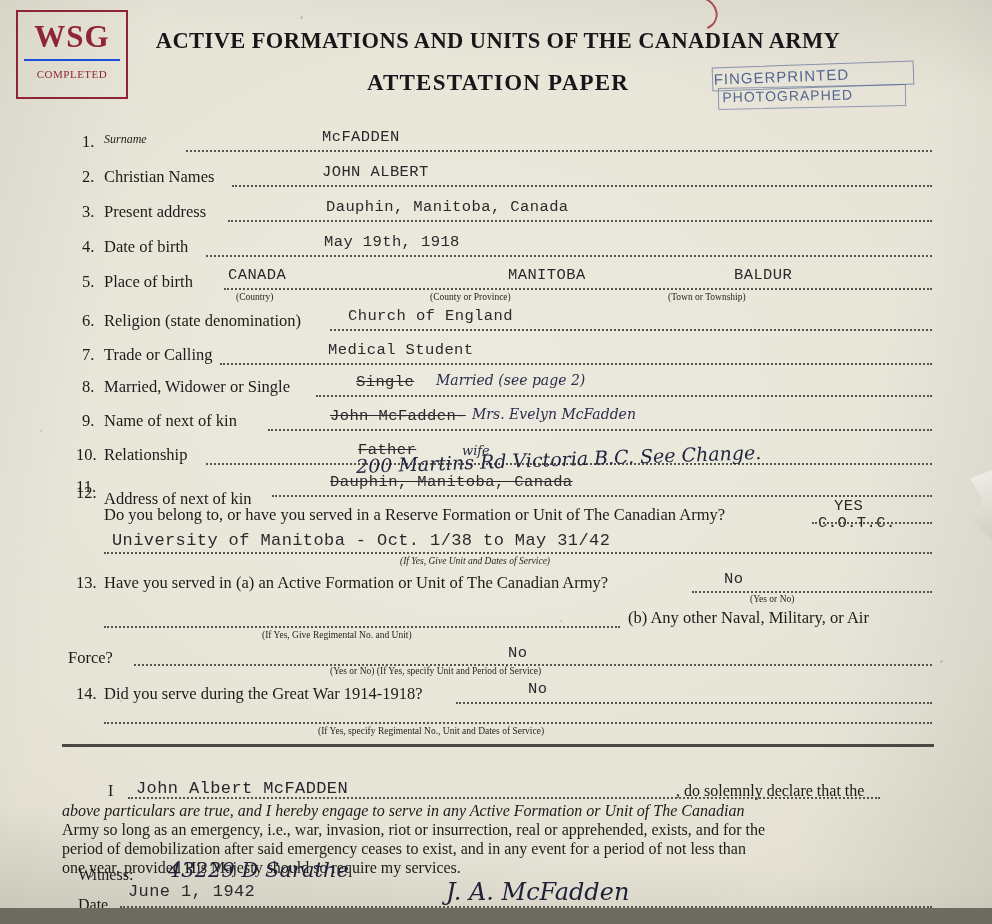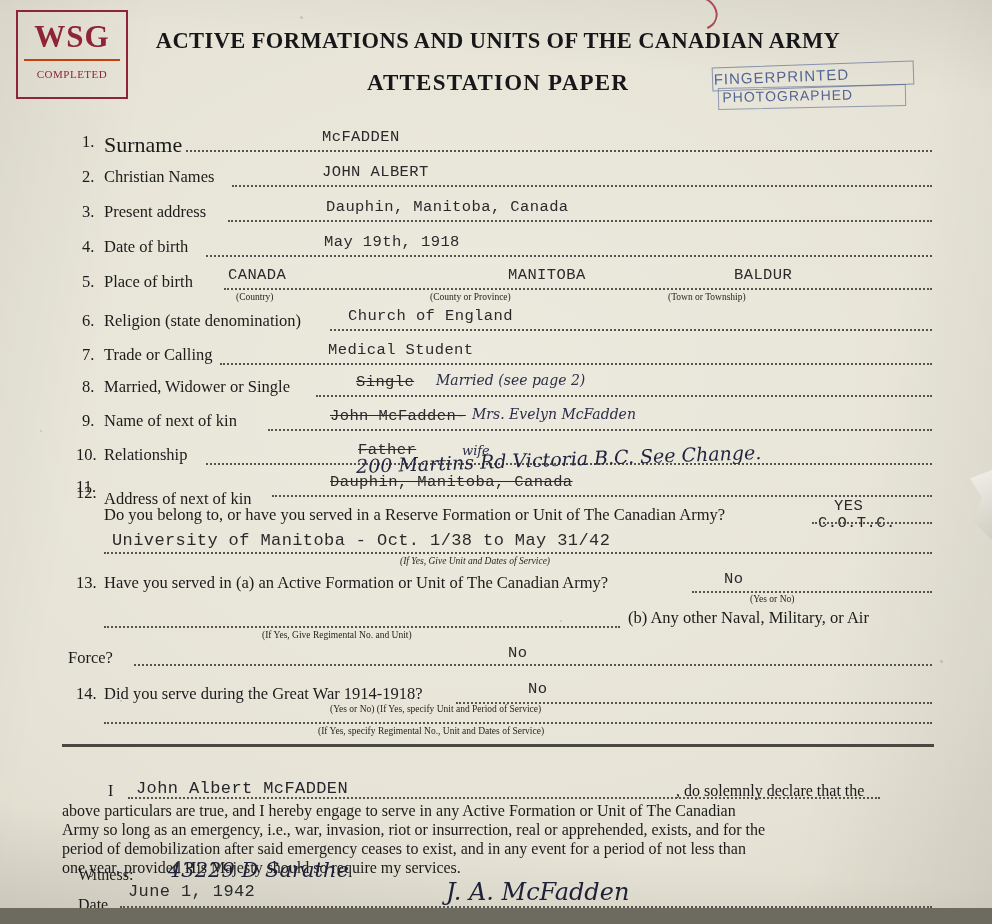--- a/index.html
+++ b/index.html
@@ -81,21 +81,21 @@
     border: 2px solid #8e2436;
     color: #8e2436;
     text-align: center;
     font-family: "Liberation Serif", serif;
   }
   #stamp-box .wsg {
     font-size: 31px;
     font-weight: bold;
     letter-spacing: 1px;
     margin-top: 7px;
-    border-bottom: 2px solid #c2410c;
+    border-bottom: 2px solid #1d4ed8;
     padding-bottom: 4px;
     margin-left: 6px;
     margin-right: 6px;
   }
   #stamp-box .comp {
     font-size: 11px;
     letter-spacing: 0.5px;
     margin-top: 7px;
   }
   #title-main {
@@ -227,21 +227,21 @@
   <div id="title-sub">ATTESTATION PAPER</div>
 
   <div id="fp-box1"></div>
   <div id="fp-box2"></div>
   <div id="fp-stamp">
     <div>FINGERPRINTED</div>
     <div class="l2">PHOTOGRAPHED</div>
   </div>
 
   <div class="printed" style="left:82px;top:132px;font-size:16.5px;">1.</div>
-  <div class="printed" style="left:104px;top:132px;font-size:22px;">Surname</div>
+  <div class="printed" style="left:104px;top:132px;font-size:12px;font-style:italic;">Surname</div>
   <div class="dots" style="left:186px;top:150px;width:746px;"></div>
   <div class="typed" style="left:322px;top:128px;font-size:15.5px;">McFADDEN</div>
 
   <div class="printed" style="left:82px;top:167px;font-size:16.5px;">2.</div>
   <div class="printed" style="left:104px;top:167px;font-size:16.5px;">Christian Names</div>
   <div class="dots" style="left:232px;top:185px;width:700px;"></div>
   <div class="typed" style="left:322px;top:163px;font-size:15.5px;">JOHN ALBERT</div>
 
   <div class="printed" style="left:82px;top:202px;font-size:16.5px;">3.</div>
   <div class="printed" style="left:104px;top:202px;font-size:16.5px;">Present address</div>
@@ -312,37 +312,37 @@
   <div class="typed" style="left:724px;top:570px;font-size:15.5px;">No</div>
   <div class="tiny" style="left:750px;top:594px;">(Yes or No)</div>
 
   <div class="printed" style="left:628px;top:608px;font-size:16.5px;">(b) Any other Naval, Military, or Air</div>
   <div class="dots" style="left:104px;top:626px;width:516px;"></div>
   <div class="tiny" style="left:262px;top:630px;">(If Yes, Give Regimental No. and Unit)</div>
 
   <div class="printed" style="left:68px;top:648px;font-size:16.5px;">Force?</div>
   <div class="dots" style="left:134px;top:664px;width:798px;"></div>
   <div class="typed" style="left:508px;top:644px;font-size:15.5px;">No</div>
-  <div class="tiny" style="left:330px;top:704px;">(Yes or No) (If Yes, specify Unit and Period of Service)</div>
+  <div class="tiny" style="left:330px;top:666px;">(Yes or No) (If Yes, specify Unit and Period of Service)</div>
 
   <div class="printed" style="left:76px;top:684px;font-size:16.5px;">14.</div>
   <div class="printed" style="left:104px;top:684px;font-size:16.5px;">Did you serve during the Great War 1914-1918?</div>
   <div class="dots" style="left:456px;top:702px;width:476px;"></div>
   <div class="typed" style="left:528px;top:680px;font-size:15.5px;">No</div>
   <div class="dots" style="left:104px;top:722px;width:828px;"></div>
   <div class="tiny" style="left:318px;top:726px;">(If Yes, specify Regimental No., Unit and Dates of Service)</div>
 
   <div id="decl-rule-top"></div>
 
   <div class="printed" style="left:108px;top:782px;font-size:16px;">I</div>
   <div class="typed" style="left:136px;top:779px;font-size:17px;color:#25252c;">John Albert McFADDEN</div>
   <div class="dots" style="left:128px;top:797px;width:752px;"></div>
   <div class="printed" style="left:676px;top:782px;font-size:16px;">, do solemnly declare that the</div>
 
-  <div class="decl-line" style="top:801px;">above particulars are true, and I hereby engage to serve in any Active Formation or Unit of The Canadian</div>
+  <div class="decl-line" style="top:801px;font-style:italic;">above particulars are true, and I hereby engage to serve in any Active Formation or Unit of The Canadian</div>
   <div class="decl-line" style="top:820px;">Army so long as an emergency, i.e., war, invasion, riot or insurrection, real or apprehended, exists, and for the</div>
   <div class="decl-line" style="top:839px;">period of demobilization after said emergency ceases to exist, and in any event for a period of not less than</div>
   <div class="decl-line" style="top:858px;">one year, provided His Majesty should so require my services.</div>
 
   <div class="printed" style="left:78px;top:866px;font-size:16px;">Witness:</div>
   <div class="hand" style="left:168px;top:858px;font-size:21px;color:#20223c;">43229 D Sarathe</div>
 
   <div class="printed" style="left:78px;top:896px;font-size:16px;">Date</div>
   <div class="dots" style="left:120px;top:906px;width:812px;"></div>
   <div class="typed" style="left:128px;top:882px;font-size:17px;">June 1, 1942</div>

